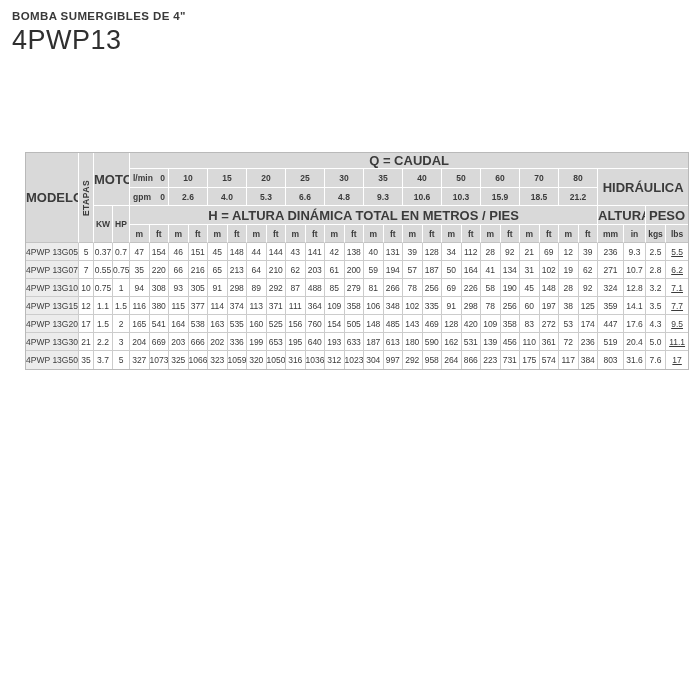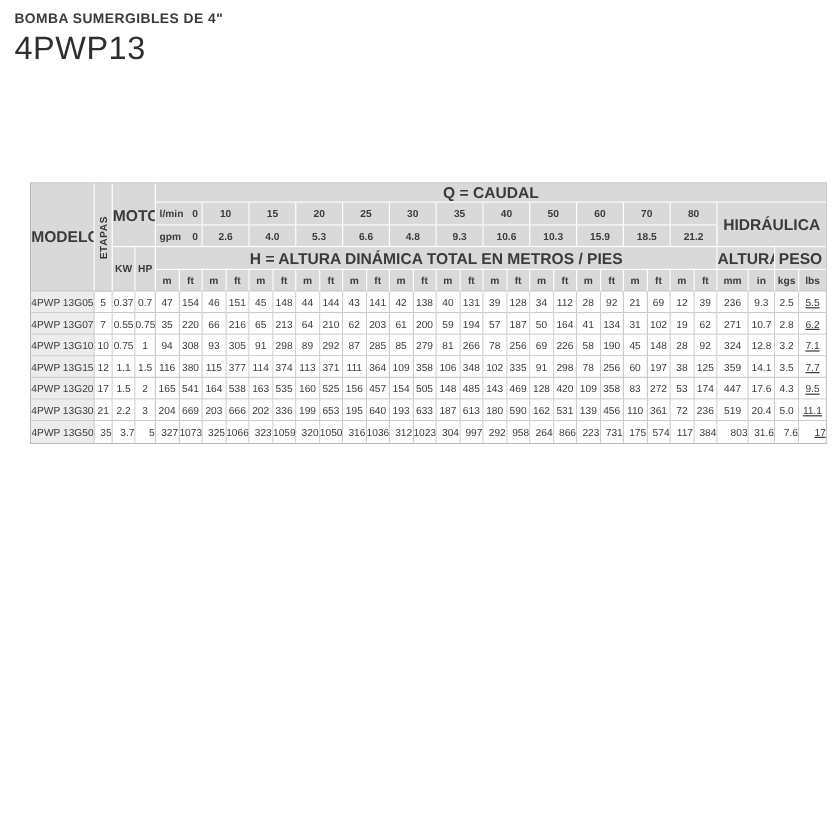--- a/index.html
+++ b/index.html
@@ -17,21 +17,21 @@
   th, td { padding: 0; text-align: center; vertical-align: middle;
     overflow: hidden; white-space: nowrap; font-size: 8.5px; }
 
   thead th { background: var(--hdr-bg, #d9d9d9); font-weight: 700;
     border-right: 1px solid #ffffff; border-bottom: 1px solid #ffffff; }
   thead th.no-r { border-right: none; }
   thead th.gray-b { border-bottom: 1px solid #c3c3c3; text-align: center; }
   thead th.lbl { font-size: 13px; }
 
   tbody td { background: #ffffff; border-right: 1px solid #cccccc; border-bottom: 1px solid #cccccc; font-weight: 500; }
-  tbody tr:last-child td { border-bottom: none; text-align: right; }
+  tbody tr:last-child td { border-bottom: none; }
   tbody td:last-child { border-right: none; text-decoration: underline; }
   tbody td.model { background: #ececec; font-size: 8.5px; }
 
   tr.rA { height: 15px; } tr.rB { height: 19px; } tr.rC { height: 18px; }
   tr.rD { height: 19px; } tr.rE { height: 18px; }
   tbody tr { height: 18px; }
 
   th.vcell { position: relative; }
   .vtext { position: absolute; left: 50%; top: 50%;
     transform: translate(-50%, -50%) rotate(-90deg);
@@ -245,21 +245,21 @@
           <td>1</td>
           <td>94</td>
           <td>308</td>
           <td>93</td>
           <td>305</td>
           <td>91</td>
           <td>298</td>
           <td>89</td>
           <td>292</td>
           <td>87</td>
-          <td>285</td>
+          <td>488</td>
           <td>85</td>
           <td>279</td>
           <td>81</td>
           <td>266</td>
           <td>78</td>
           <td>256</td>
           <td>69</td>
           <td>226</td>
           <td>58</td>
           <td>190</td>
@@ -313,21 +313,21 @@
           <td>2</td>
           <td>165</td>
           <td>541</td>
           <td>164</td>
           <td>538</td>
           <td>163</td>
           <td>535</td>
           <td>160</td>
           <td>525</td>
           <td>156</td>
-          <td>457</td>
+          <td>760</td>
           <td>154</td>
           <td>505</td>
           <td>148</td>
           <td>485</td>
           <td>143</td>
           <td>469</td>
           <td>128</td>
           <td>420</td>
           <td>109</td>
           <td>358</td>

